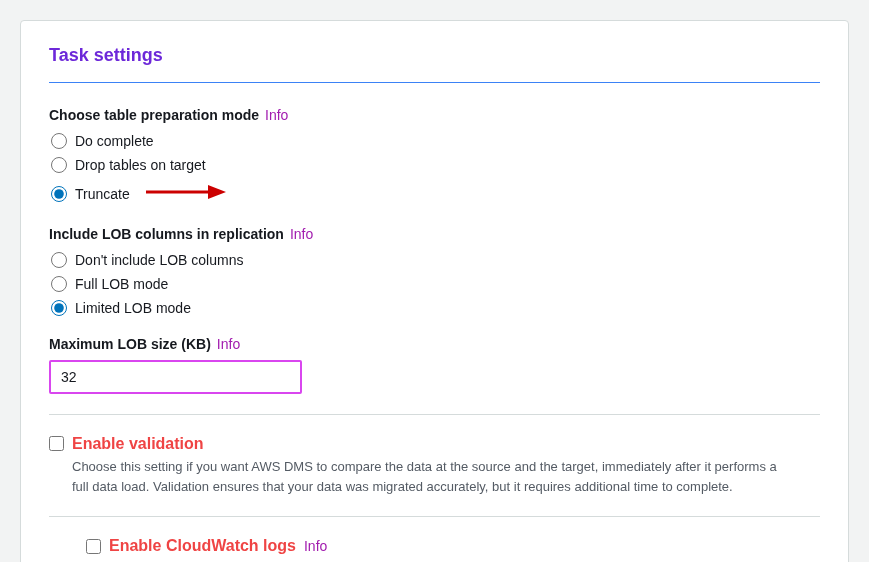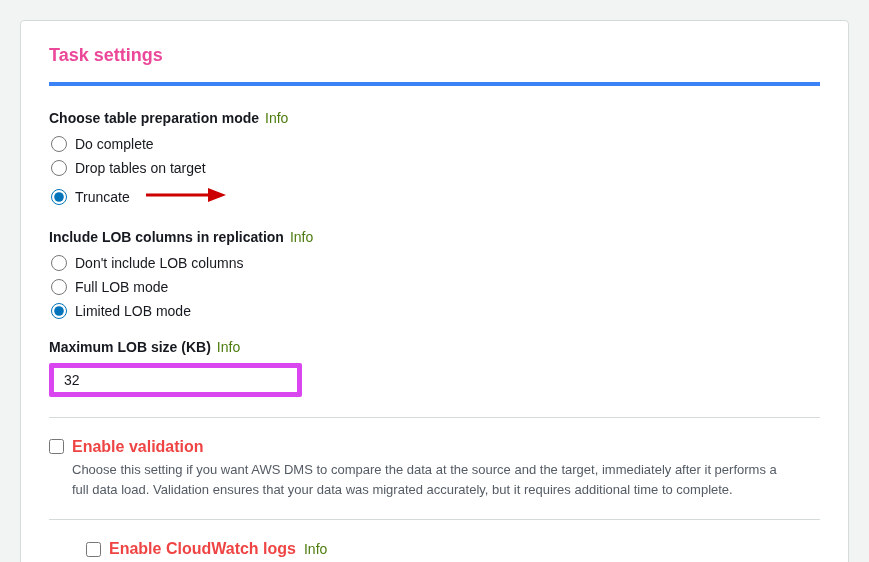--- a/index.html
+++ b/index.html
@@ -24,42 +24,42 @@
       background: #ffffff;
       border: 1px solid #d5dbdb;
       border-radius: 4px;
       width: 840px;
       padding: 24px 28px 28px;
     }
 
     .card-title {
       font-size: 18px;
       font-weight: 700;
-      color: #ec4899;
+      color: #6d28d9;
       margin-bottom: 24px;
       padding-bottom: 16px;
-      border-bottom: 4px solid #3b82f6;
+      border-bottom: 1px solid #3b82f6;
     }
 
     .section {
       margin-bottom: 20px;
     }
 
     .section-label {
       font-size: 14px;
       font-weight: 600;
       color: #16191f;
       margin-bottom: 10px;
       display: flex;
       align-items: center;
       gap: 6px;
     }
 
     .info-link {
-      color: #4d7c0f;
+      color: #a21caf;
       font-weight: 400;
       font-size: 14px;
       cursor: pointer;
       text-decoration: none;
     }
 
     .radio-group {
       display: flex;
       flex-direction: column;
       gap: 8px;
@@ -112,21 +112,21 @@
       color: #16191f;
       margin-bottom: 8px;
       display: flex;
       align-items: flex-end;
       gap: 6px;
     }
 
     .text-input {
       width: 253px;
       height: 34px;
-      border: 5px solid #d946ef;
+      border: 2px solid #d946ef;
       border-radius: 2px;
       padding: 6px 10px;
       font-size: 14px;
       color: #16191f;
       background: #ffffff;
       outline: none;
     }
 
     .checkbox-section {
       margin-bottom: 20px;

